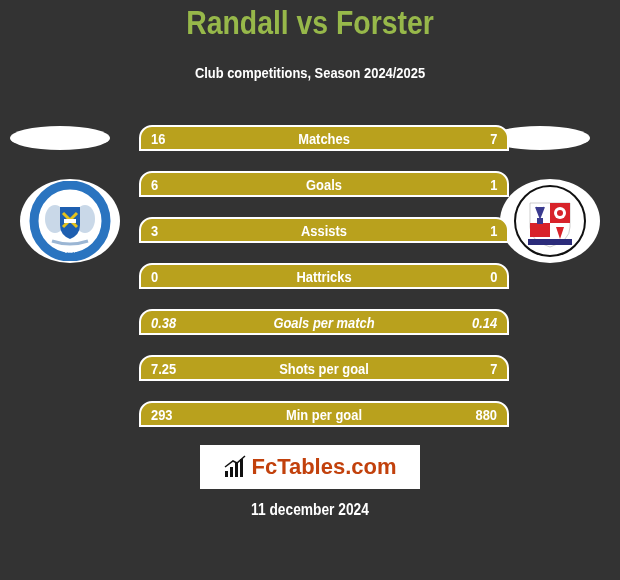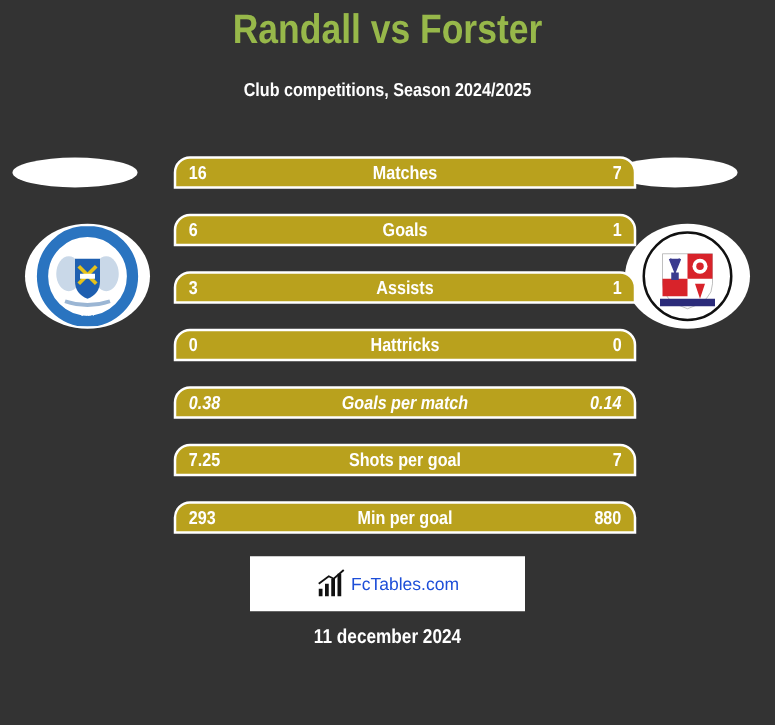--- a/index.html
+++ b/index.html
@@ -66,23 +66,23 @@
     .stat-row .right { position: absolute; right: 10px; transform-origin: right center; }
     .stat-row .label { position: absolute; left: 0; right: 0; text-align: center; transform-origin: center; }
     .brand {
       position: absolute; left: 200px; top: 445px;
       width: 220px; height: 44px;
       background: #ffffff;
       display: flex; align-items: center; justify-content: center;
       gap: 4px;
     }
     .brand-text {
-      color: #1d4ed8;
-      font-size: 14px;
-      font-weight: normal;
+      color: #c2410c;
+      font-size: 22px;
+      font-weight: bold;
     }
     .date {
       position: absolute; left: 0; right: 0; top: 501px;
       text-align: center;
       color: #ffffff;
       font-size: 16px;
       font-weight: bold;
       transform: scaleX(0.86);
       transform-origin: center;
     }

